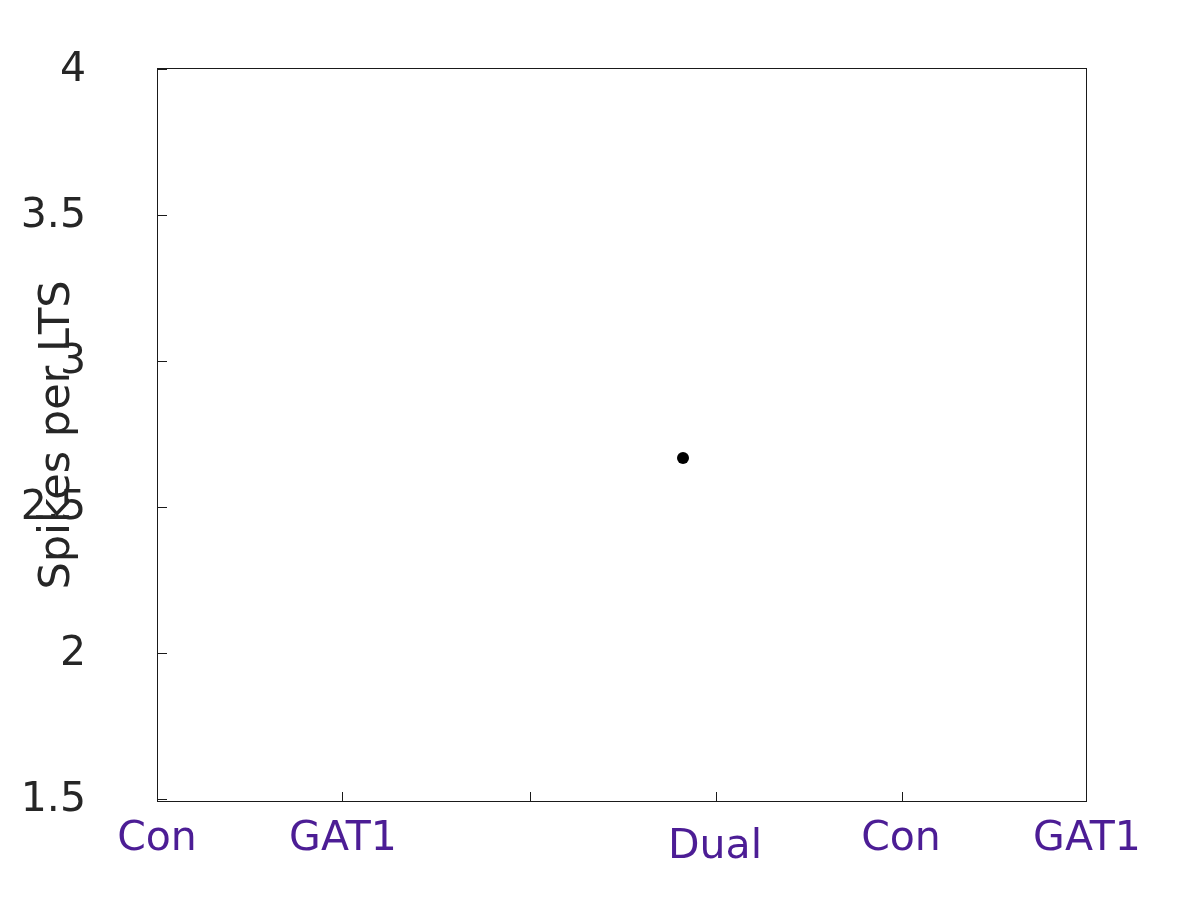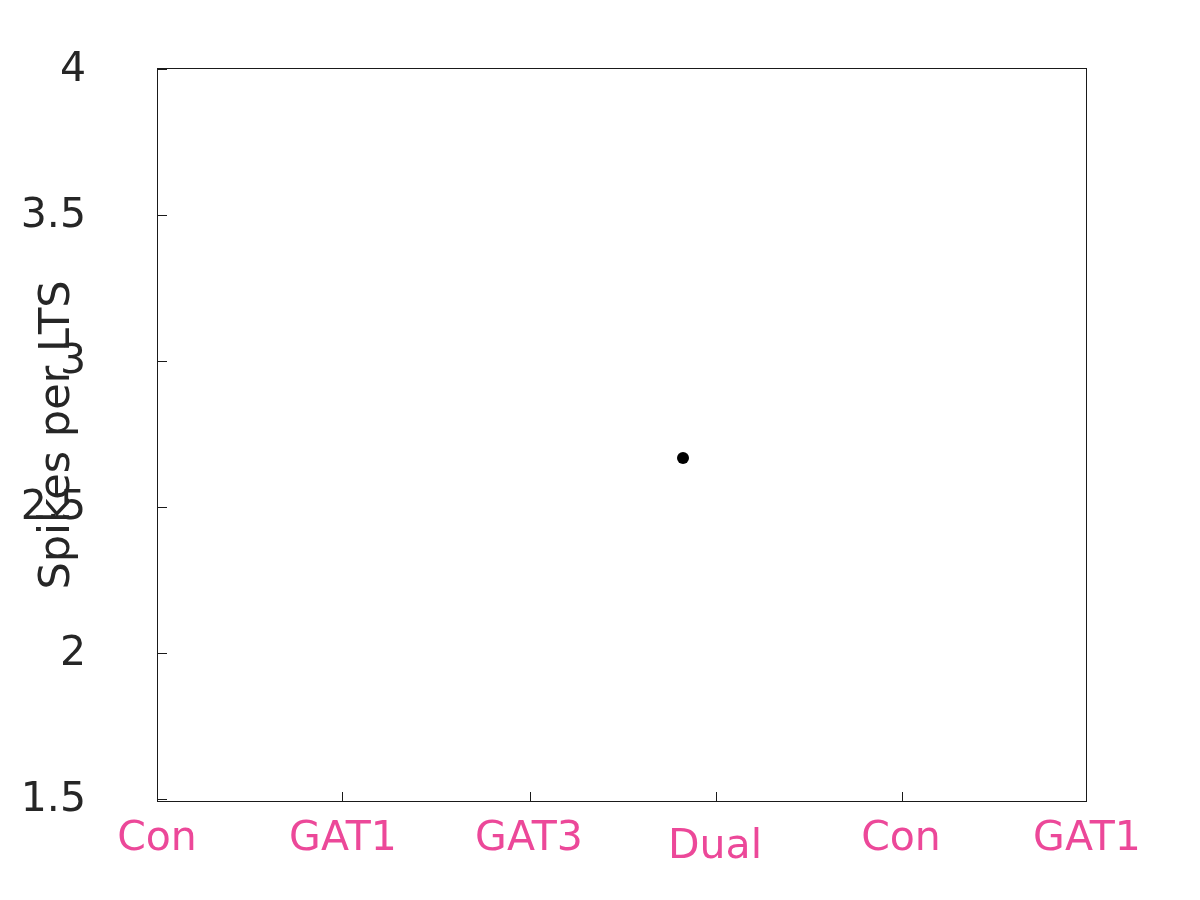--- a/index.html
+++ b/index.html
@@ -82,21 +82,21 @@
   }
   .xtick-label {
     position: absolute;
     top: 812px;
     width: 300px;
     margin-left: -150px;
     text-align: center;
     font-size: 41px;
     line-height: 48px;
     white-space: nowrap;
-    color: #ec4899;
+    color: #4c1d95;
   }
 
   
   #ylabel {
     position: absolute;
     left: 0px;
     top: 0px;
     width: 734px;
     height: 56px;
     transform: rotate(-90deg);
@@ -120,21 +120,20 @@
 
   <div class="ytick-label" style="top:47px;">4</div>
   <div class="ytick-label" style="top:193px;">3.5</div>
   <div class="ytick-label" style="top:339px;">3</div>
   <div class="ytick-label" style="top:485px;">2.5</div>
   <div class="ytick-label" style="top:631px;">2</div>
   <div class="ytick-label" style="top:777px;">1.5</div>
 
   <div class="xtick-label" style="left:157px;">Con</div>
   <div class="xtick-label" style="left:343px;">GAT1</div>
-  <div class="xtick-label" style="left:529px;">GAT3</div>
   <div class="xtick-label" style="left:715px;margin-top:8px;">Dual</div>
   <div class="xtick-label" style="left:901px;">Con</div>
   <div class="xtick-label" style="left:1087px;">GAT1</div>
 
   <div id="plot-area">
 
     <div class="ytick" style="top:0px;"></div>
     <div class="ytick" style="top:146px;"></div>
     <div class="ytick" style="top:292px;"></div>
     <div class="ytick" style="top:438px;"></div>

